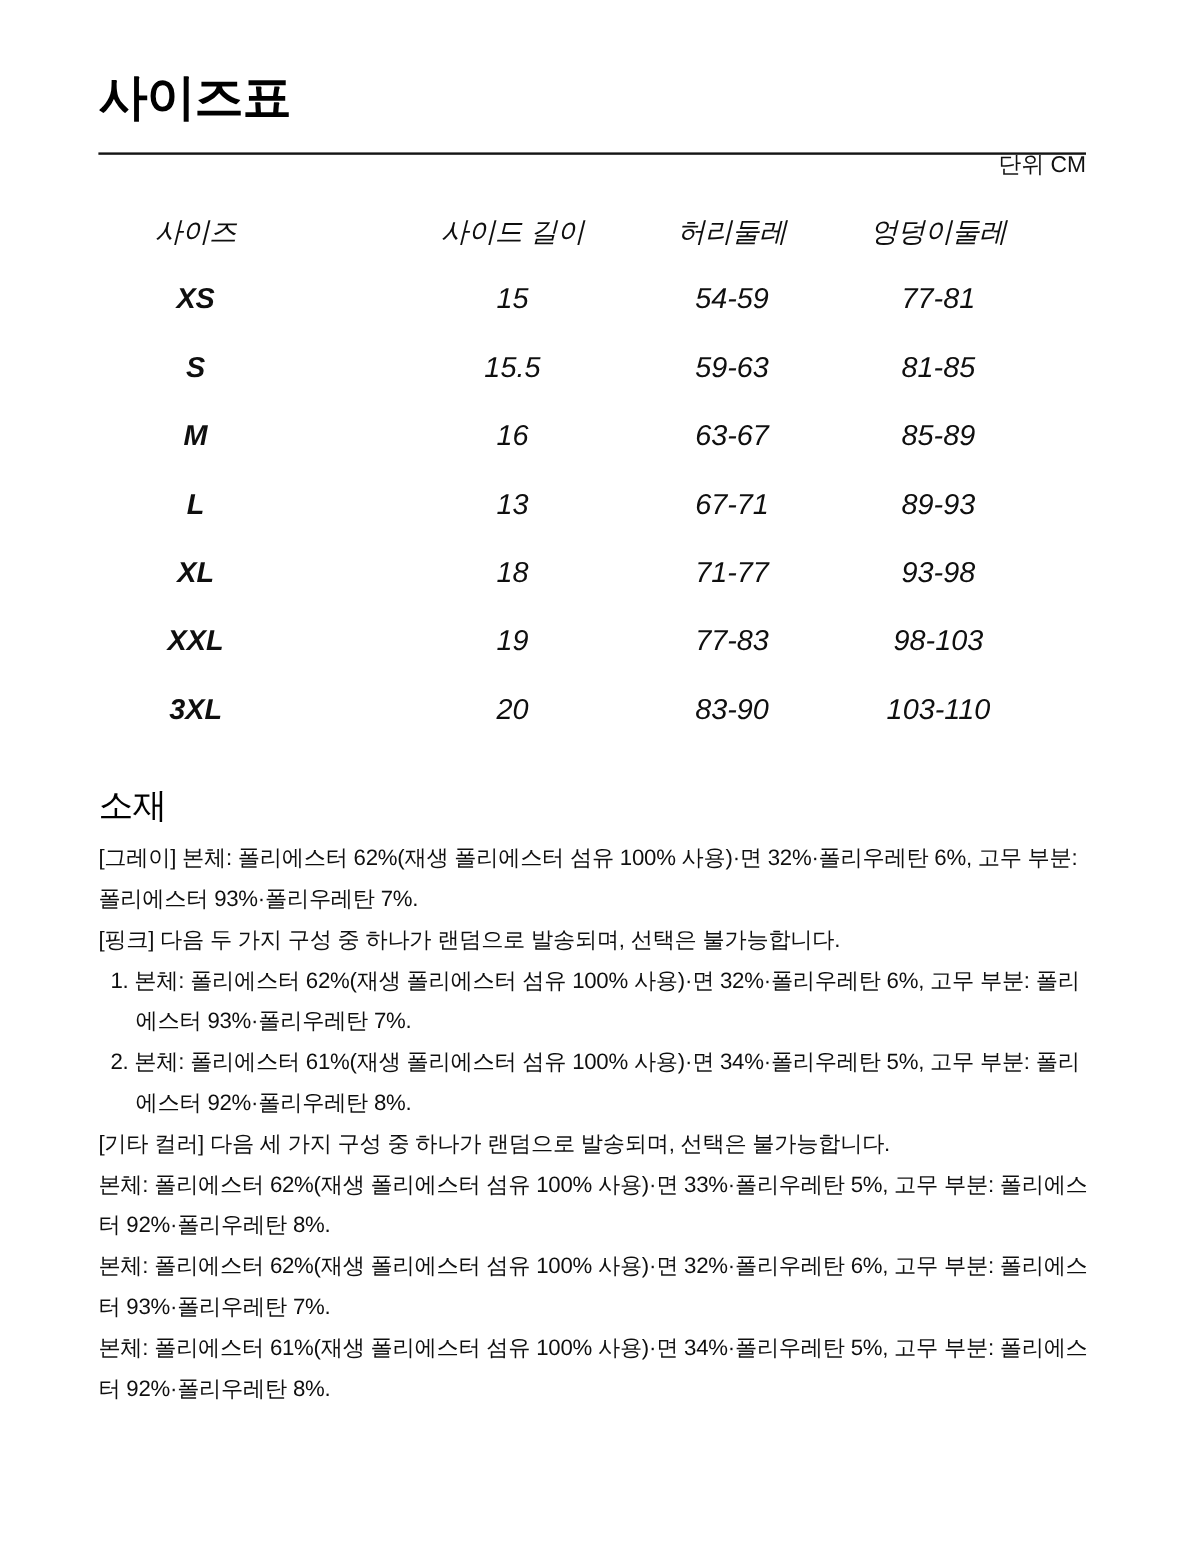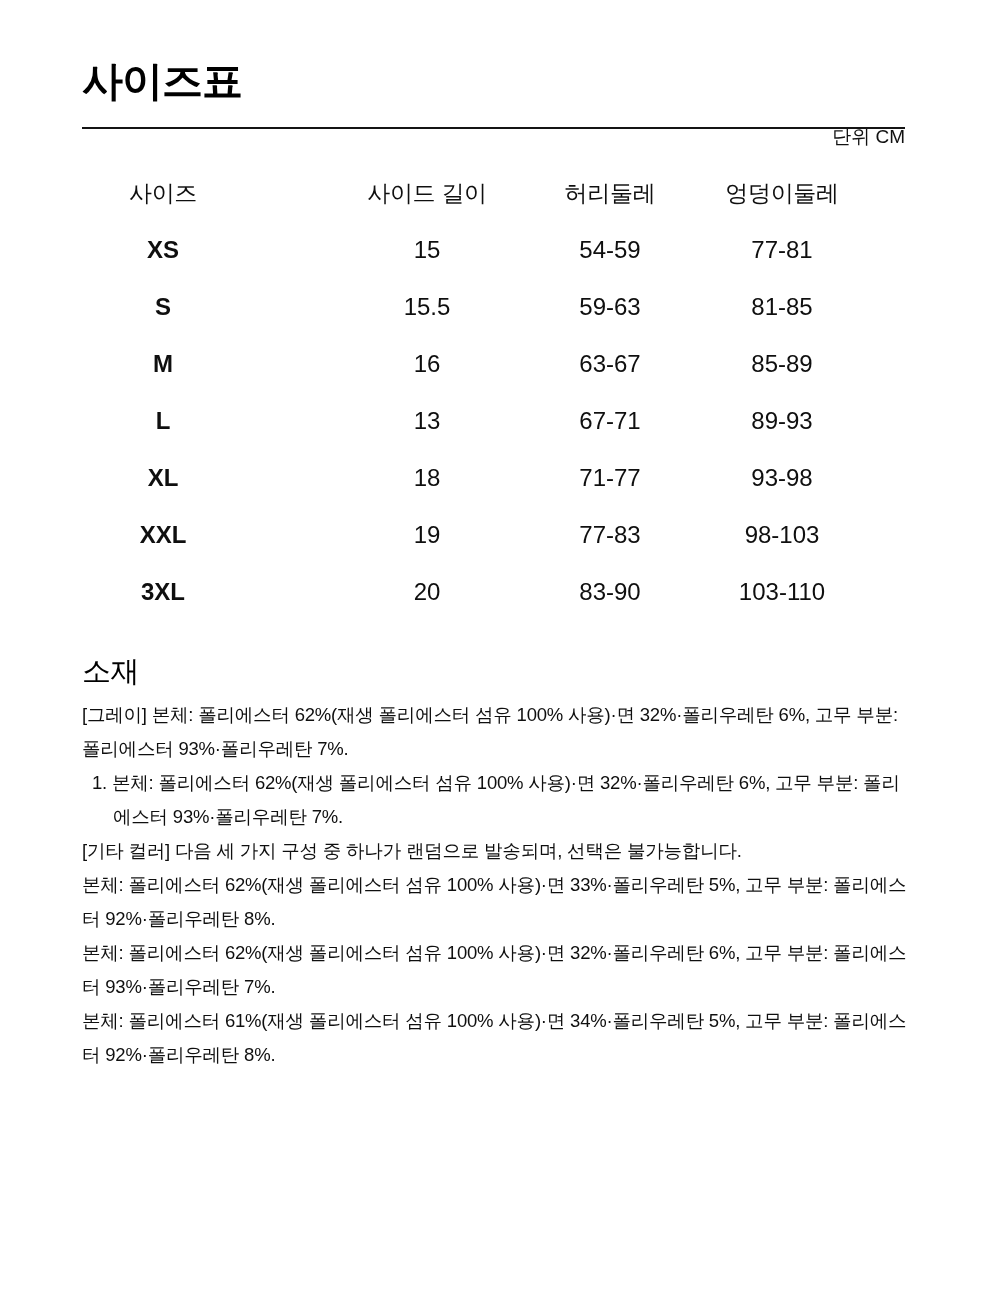--- a/index.html
+++ b/index.html
@@ -14,21 +14,21 @@
     font-size:41px;font-weight:800;letter-spacing:-1px;color:#000;
   }
   .unit{
     position:absolute;left:82px;top:84px;width:823px;
     text-align:right;font-size:19px;color:#111;margin-top:40px;
   }
   .rule{
     position:absolute;left:82px;top:127px;width:823px;height:2px;
     background:#141414;
   }
-  .size-table{position:absolute;left:82px;top:164px;width:823px;}
+  .size-table{position:absolute;left:82px;top:164px;width:823px;font-style:italic;}
   .t-row{position:relative;height:57px;}
   .cell{
     position:absolute;top:50%;transform:translate(-50%,-50%);
     font-size:24px;white-space:nowrap;color:#0f0f0f;
   }
   .t-header .cell{font-size:23px;font-weight:500;letter-spacing:-0.3px;}
   .size-label{font-weight:700;}
   .c1{left:81px;}
   .c2{left:345px;}
   .c3{left:528px;}
@@ -103,22 +103,25 @@
           <span class="cell c3">83-90</span>
           <span class="cell c4">103-110</span>
         </div>
       </div>
   </div>
 
   <div class="mat-heading">소재</div>
   <div class="mat-body" id="mat-body">
       <p class="mat-p">[그레이] 본체: 폴리에스터 62%(재생 폴리에스터 섬유 100% 사용)·면 32%·폴리우레탄 6%, 고무 부분:
 폴리에스터 93%·폴리우레탄 7%.</p>
+      <p class="mat-p">[핑크] 다음 두 가지 구성 중 하나가 랜덤으로 발송되며, 선택은 불가능합니다.</p>
       <p class="mat-p mat-li">1. 본체: 폴리에스터 62%(재생 폴리에스터 섬유 100% 사용)·면 32%·폴리우레탄 6%, 고무 부분: 폴리
 에스터 93%·폴리우레탄 7%.</p>
+      <p class="mat-p mat-li">2. 본체: 폴리에스터 61%(재생 폴리에스터 섬유 100% 사용)·면 34%·폴리우레탄 5%, 고무 부분: 폴리
+에스터 92%·폴리우레탄 8%.</p>
       <p class="mat-p">[기타 컬러] 다음 세 가지 구성 중 하나가 랜덤으로 발송되며, 선택은 불가능합니다.</p>
       <p class="mat-p">본체: 폴리에스터 62%(재생 폴리에스터 섬유 100% 사용)·면 33%·폴리우레탄 5%, 고무 부분: 폴리에스
 터 92%·폴리우레탄 8%.</p>
       <p class="mat-p">본체: 폴리에스터 62%(재생 폴리에스터 섬유 100% 사용)·면 32%·폴리우레탄 6%, 고무 부분: 폴리에스
 터 93%·폴리우레탄 7%.</p>
       <p class="mat-p">본체: 폴리에스터 61%(재생 폴리에스터 섬유 100% 사용)·면 34%·폴리우레탄 5%, 고무 부분: 폴리에스
 터 92%·폴리우레탄 8%.</p>
     </div>
 
 </div>

